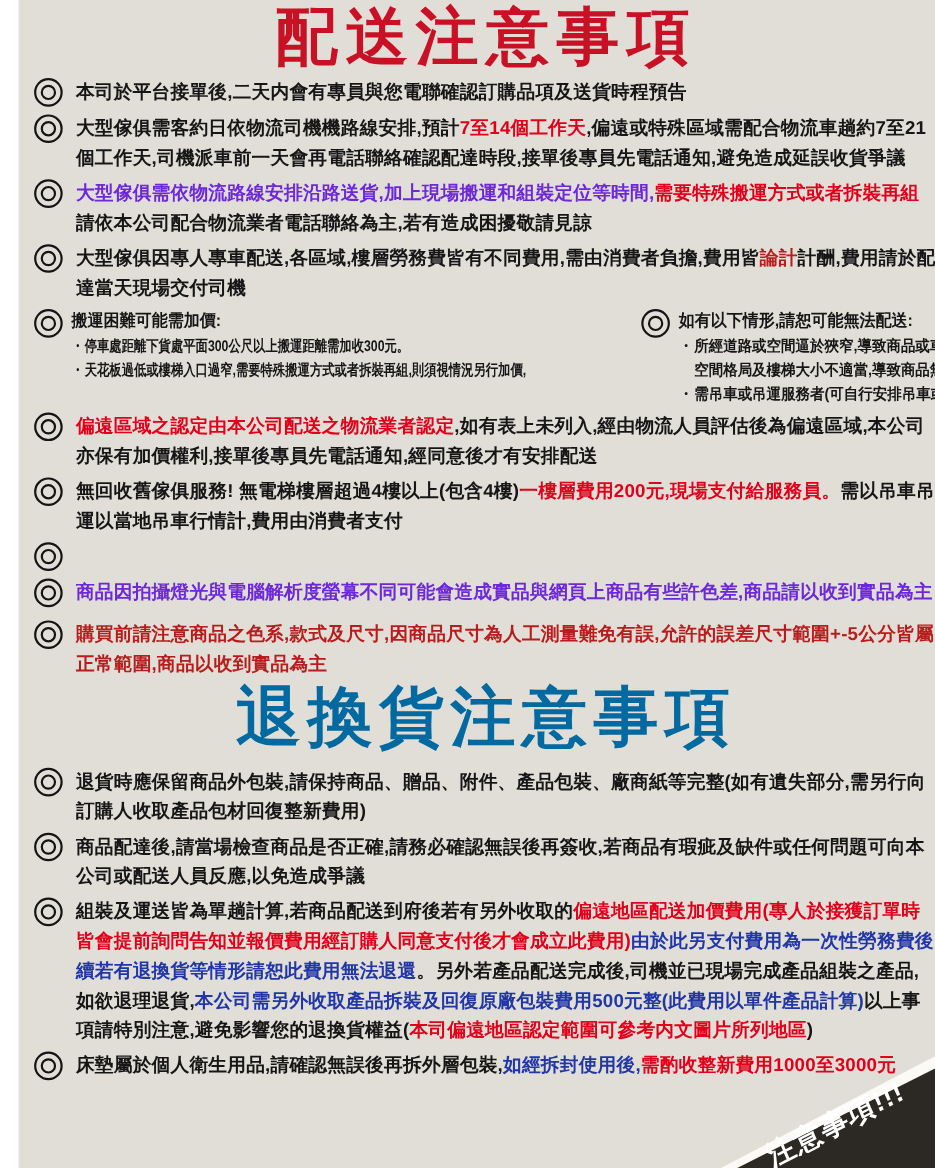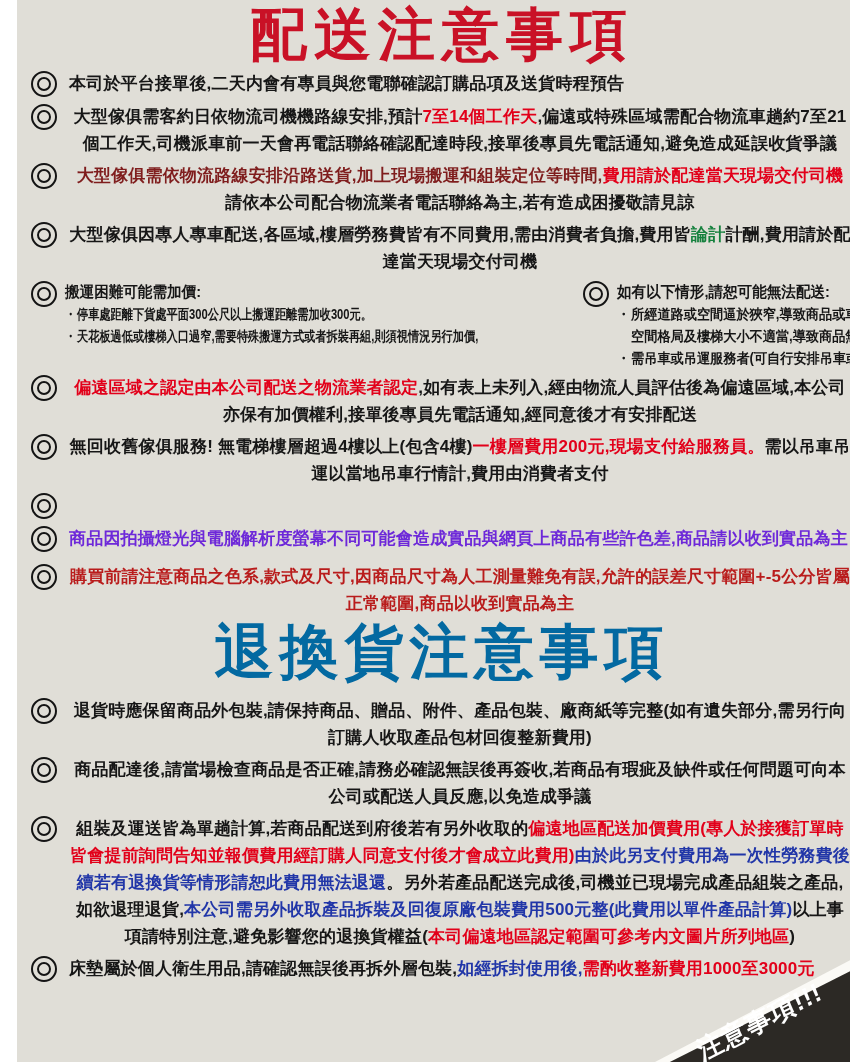--- a/index.html
+++ b/index.html
@@ -10,21 +10,21 @@
     font-family:"Liberation Sans","DejaVu Sans",sans-serif;
     font-weight:700;
     color:#161616;
     margin-left:17px;
   }
   .title { margin:0; text-align:center; font-weight:700; line-height:1.0; }
   .title-delivery { font-size:57px; letter-spacing:7px; padding-top:6px; }
   .title-returns  { font-size:59px; letter-spacing:6px; margin-top:6px; margin-bottom:8px; }
 
   .list { padding:7px 16px 0 13px; }
-  .item { display:flex; align-items:flex-start; margin-bottom:5px;text-align:center; }
+  .item { display:flex; align-items:flex-start; margin-bottom:5px; }
   .txt  { font-size:17px; line-height:27px; letter-spacing:0.2px; }
 
   
   .ring { flex:0 0 28px; width:28px; height:28px; position:relative; margin-right:11px; margin-top:0; }
   .ring::before { content:""; position:absolute; left:1px; top:1px; width:22px; height:22px;
                   border:2px solid #141414; border-radius:50%; }
   .ring::after  { content:""; position:absolute; left:7px; top:7px; width:10px; height:10px;
                   border:2px solid #141414; border-radius:50%; }
 
   
@@ -64,25 +64,25 @@
       <div class="item">
         <span class="ring"></span>
         <div class="txt"><span class="seg" style="color: rgb(22, 22, 22);">本司於平台接單後,二天内會有專員與您電聯確認訂購品項及送貨時程預告</span></div>
       </div>
       <div class="item">
         <span class="ring"></span>
         <div class="txt"><span class="seg" style="color: rgb(22, 22, 22);">大型傢俱需客約日依物流司機機路線安排,預計</span><span class="seg" style="color: rgb(226, 0, 26);">7至14個工作天</span><span class="seg" style="color: rgb(22, 22, 22);">,偏遠或特殊區域需配合物流車趟約7至21個工作天,司機派車前一天會再電話聯絡確認配達時段,接單後專員先電話通知,避免造成延誤收貨爭議</span></div>
       </div>
       <div class="item">
         <span class="ring"></span>
-        <div class="txt"><span class="seg" style="color: #7f1d1d;">大型傢俱需依物流路線安排沿路送貨,加上現場搬運和組裝定位等時間,</span><span class="seg" style="color: rgb(226, 0, 26);">費用請於配達當天現場交付司機</span><span class="seg" style="color: rgb(22, 22, 22);">請依本公司配合物流業者電話聯絡為主,若有造成困擾敬請見諒</span></div>
+        <div class="txt"><span class="seg" style="color: #6d28d9;">大型傢俱需依物流路線安排沿路送貨,加上現場搬運和組裝定位等時間,</span><span class="seg" style="color: rgb(226, 0, 26);">需要特殊搬運方式或者拆裝再組</span><span class="seg" style="color: rgb(22, 22, 22);">請依本公司配合物流業者電話聯絡為主,若有造成困擾敬請見諒</span></div>
       </div>
       <div class="item">
         <span class="ring"></span>
-        <div class="txt"><span class="seg" style="color: rgb(22, 22, 22);">大型傢俱因專人專車配送,各區域,樓層勞務費皆有不同費用,需由消費者負擔,費用皆</span><span class="seg" style="color: #15803d;">論計</span><span class="seg" style="color: rgb(22, 22, 22);">計酬,費用請於配達當天現場交付司機</span></div>
+        <div class="txt"><span class="seg" style="color: rgb(22, 22, 22);">大型傢俱因專人專車配送,各區域,樓層勞務費皆有不同費用,需由消費者負擔,費用皆</span><span class="seg" style="color: #b91c1c;">論計</span><span class="seg" style="color: rgb(22, 22, 22);">計酬,費用請於配達當天現場交付司機</span></div>
       </div>
       <div class="cols">
         <div class="col col-left">
           <span class="ring"></span>
           <div class="col-body">
             <div class="hdr">搬運困難可能需加價:</div>
             <div class="sub"><span class="dot">・</span><span>停車處距離下貨處平面300公尺以上搬運距離需加收300元。</span></div>
             <div class="sub"><span class="dot">・</span><span>天花板過低或樓梯入口過窄,需要特殊搬運方式或者拆裝再組,則須視情況另行加價,</span></div>
           </div>
         </div>

